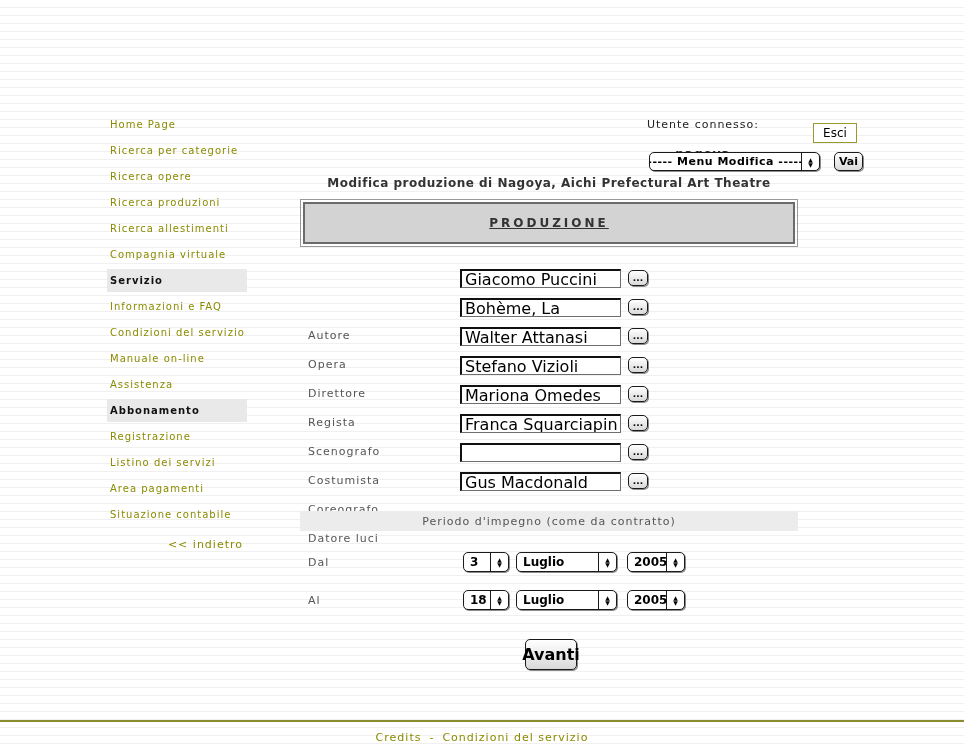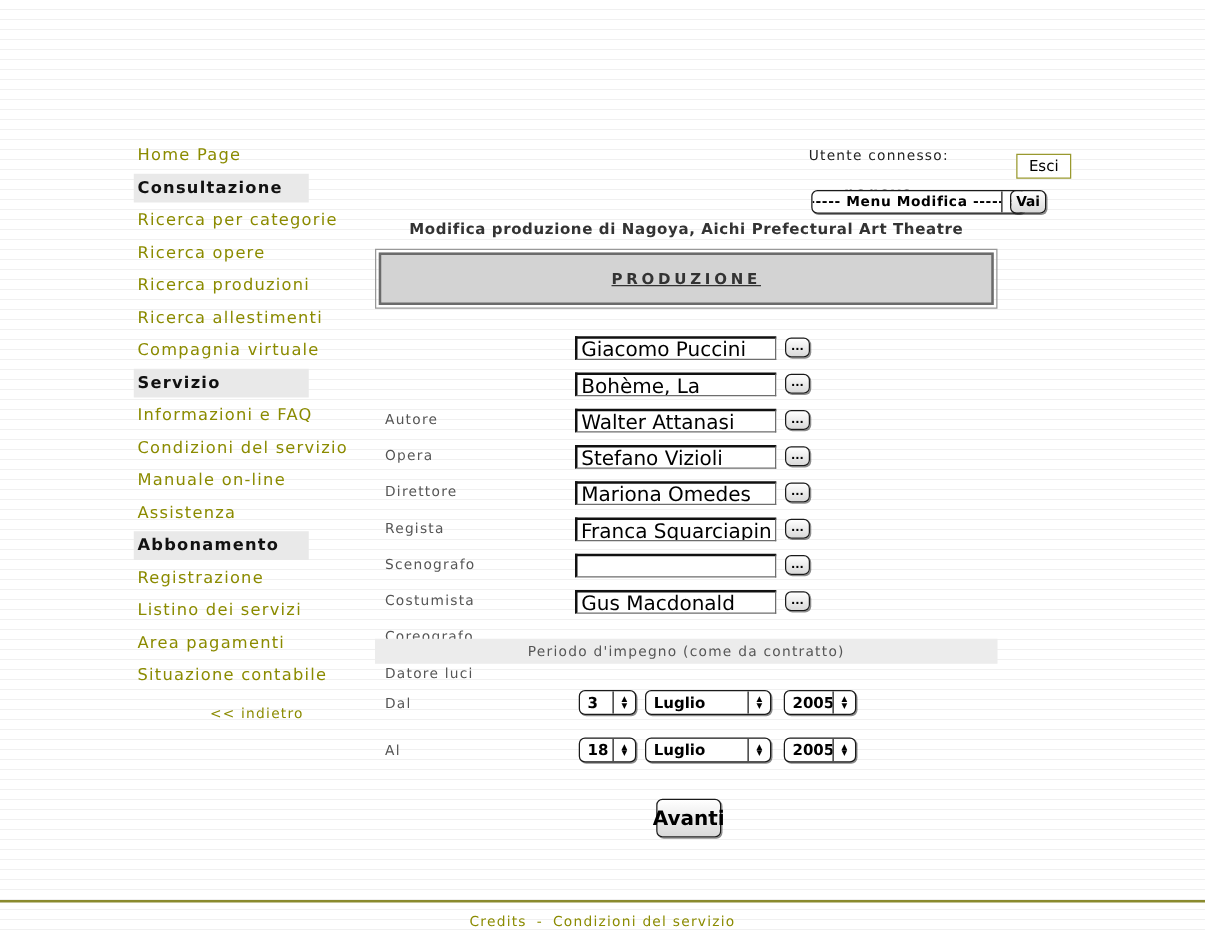--- a/index.html
+++ b/index.html
@@ -52,27 +52,27 @@
     box-sizing:border-box;display:flex;align-items:center;justify-content:center;
     background:linear-gradient(#ffffff,#d9d9d9);
     border:1px solid #1a1a1a;border-radius:5px;
     box-shadow:1px 1px 0 rgba(0,0,0,0.45);
     font-family:"DejaVu Sans",sans-serif;font-weight:bold;color:#000;
     cursor:pointer;padding:0;
   }
 
   .menu-select{position:absolute;left:649px;top:152px;width:171px;height:19px;}
   .menu-select .v{font-size:11px;justify-content:center;letter-spacing:0.5px;}
-  .vai-btn{position:absolute;left:808px;top:152px;width:29px;height:19px;font-size:11px;}
+  .vai-btn{position:absolute;left:834px;top:152px;width:29px;height:19px;font-size:11px;}
 
   
   .sidebar{position:absolute;left:107px;top:111px;width:140px;}
   .side-row{
     height:26px;display:flex;align-items:center;
-    font-size:13px;letter-spacing:1px;color:#8b8b00;
+    font-size:10px;letter-spacing:1px;color:#8b8b00;
     padding-left:3px;cursor:pointer;white-space:nowrap;
   }
   .side-row.hdr{
     height:23px;margin:2px 0 1px 0;background:#e9e9e9;
     color:#111;font-weight:bold;cursor:default;
   }
   .side-back{
     height:26px;margin-top:4px;display:flex;align-items:center;justify-content:flex-end;
     padding-right:4px;font-size:11px;letter-spacing:1px;color:#8b8b00;cursor:pointer;
   }
@@ -147,21 +147,20 @@
   <div class="esci-btn">Esci</div>
 
   <div class="macsel menu-select">
     <span class="v">---------- Menu Modifica ----------</span>
     <span class="arr"></span>
   </div>
   <button class="macbtn vai-btn">Vai</button>
 
   <div class="sidebar">
     <div class="side-row">Home Page</div>
-    <div class="side-row hdr">Consultazione</div>
     <div class="side-row">Ricerca per categorie</div>
     <div class="side-row">Ricerca opere</div>
     <div class="side-row">Ricerca produzioni</div>
     <div class="side-row">Ricerca allestimenti</div>
     <div class="side-row">Compagnia virtuale</div>
     <div class="side-row hdr">Servizio</div>
     <div class="side-row">Informazioni e FAQ</div>
     <div class="side-row">Condizioni del servizio</div>
     <div class="side-row">Manuale on-line</div>
     <div class="side-row">Assistenza</div>

